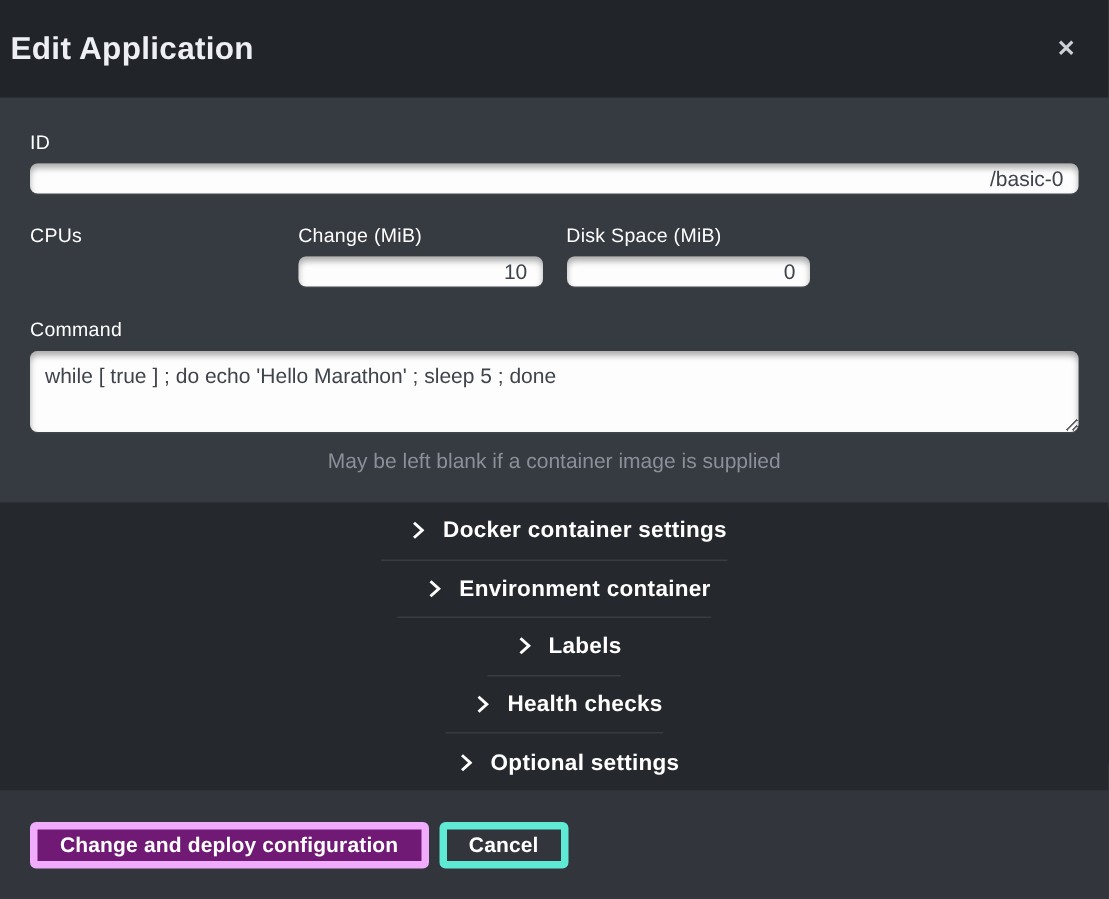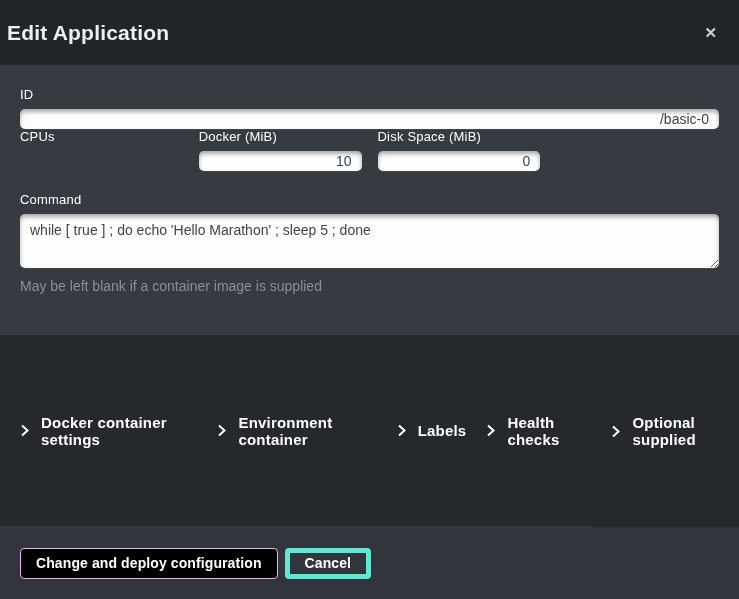--- a/index.html
+++ b/index.html
@@ -44,29 +44,30 @@
     border: none; border-radius: 5px;
     box-shadow: inset 0 3px 4px rgba(0,0,0,0.33), 0 1px 0 rgba(255,255,255,0.06);
     color: #3f434a; font-size: 14px;
     font-family: "Liberation Sans", sans-serif;
     padding: 0 10px; outline: none;
   }
   .text-input { height: 20px; text-align: right; }
   .text-area { height: 54px; padding: 7px 10px; resize: both; line-height: 1.3; }
   .field-row {
     display: grid; grid-template-columns: repeat(4, 1fr); gap: 16px;
+    margin-top: 20px;
   }
   .field-group-command { margin-top: 21px; }
-  .help-text { color: #8a9099; font-size: 14px; margin-top: 6px; }
+  .help-text { color: #8a9099; font-size: 14px; margin-top: 6px; text-align: center; }
 
   
   .sections {
     flex: 0 0 192px; height: 192px;
     background: #25282c;
-    display: flex; flex-direction: row;
+    display: flex; flex-direction: column; align-items: center;
   }
   .section-row {
     flex: 1 1 auto;
     display: flex; align-items: center;
     padding-left: 20px;
     border-bottom: 1px solid #393d43;
     cursor: pointer;
   }
   .section-row:last-child { border-bottom: none; }
   .section-label {
@@ -86,21 +87,21 @@
     padding: 0 20px; gap: 7px;
   }
   .btn {
     height: 31px; border-radius: 4px;
     font-family: "Liberation Sans", sans-serif;
     font-size: 14px; font-weight: 700; letter-spacing: 0.1px;
     cursor: pointer; display: inline-flex; align-items: center;
     padding: 0 15px;
   }
   .btn-primary {
-    background: #000000; border: 1px solid #f0abfc; color: #ffffff;
+    background: #701a75; border: 5px solid #f0abfc; color: #ffffff;
   }
   .btn-cancel {
     background: transparent; border: 5px solid #5eead4; color: #ffffff;
   }
 </style>
 </head>
 <body>
 
 <div class="modal">
 
@@ -114,21 +115,21 @@
     <div class="field-group">
       <label class="field-label">ID</label>
       <input class="text-input" type="text" value="/basic-0" style="">
     </div>
 
     <div class="field-row">
       <div class="field-group">
         <label class="field-label">CPUs</label>
       </div>
       <div class="field-group">
-        <label class="field-label">Docker (MiB)</label>
+        <label class="field-label">Change (MiB)</label>
         <input class="text-input" type="text" value="10" style="">
       </div>
       <div class="field-group">
         <label class="field-label">Disk Space (MiB)</label>
         <input class="text-input" type="text" value="0" style="">
       </div>
     </div>
 
     <div class="field-group field-group-command">
       <label class="field-label">Command</label>
@@ -175,21 +176,21 @@
       </span>
       <span class="section-label">Health checks</span>
     </div>
 
     <div class="section-row">
       <span class="chevron">
         <svg width="9" height="13" viewBox="0 0 9 13">
             <polyline points="2,1.5 7.5,6.5 2,11.5" fill="none" stroke="#ffffff" stroke-width="2"></polyline>
           </svg>
       </span>
-      <span class="section-label">Optional supplied</span>
+      <span class="section-label">Optional settings</span>
     </div>
 
   </div>
 
   <div class="modal-footer">
     <button class="btn btn-primary">Change and deploy configuration</button>
     <button class="btn btn-cancel">Cancel</button>
   </div>
 
 </div>

